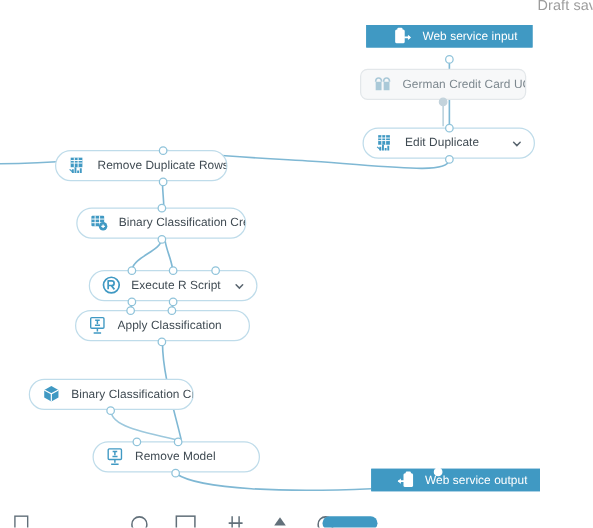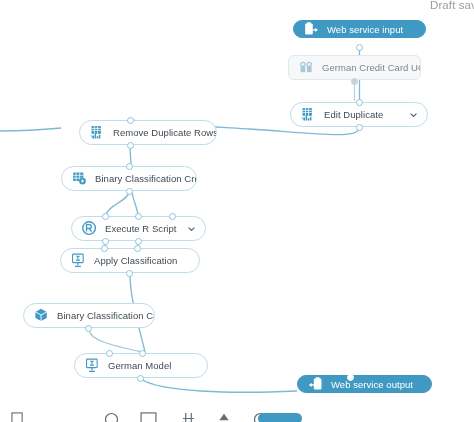--- a/index.html
+++ b/index.html
@@ -60,22 +60,23 @@
     border-radius: 13px;
     display: flex;
     align-items: center;
     z-index: 10;
     background: #ffffff;
     border: 1px solid #bfdcea;
   }
   .node.web {
     background: #4099c3;
     border: 1px solid #4099c3;
-    border-radius: 13px;
+    border-radius: 0;
     height: 18px;
+    justify-content: center;
   }
   .node.dataset {
     background: #f7f8f9;
     border: 1px solid #e3e7ea;
     border-radius: 6px;
   }
   .node .nicon {
     width: 17px;
     height: 17px;
     margin-left: 9px;
@@ -211,21 +212,21 @@
       <path d="M2 13.5 L5.5 16.5" stroke="#4099c3" stroke-width="1.1" fill="none"></path>
     </svg>
     <span class="nlabel">Edit Duplicate</span>
     <svg class="chev" viewBox="0 0 12 12">
       <path d="M2.5 4.5 L6 8 L9.5 4.5" fill="none" stroke="currentColor" stroke-width="1.6" stroke-linecap="round"></path>
     </svg>
   </div>
   <div class="port" style="left:356px;top:99px;"></div>
   <div class="port" style="left:356px;top:124px;"></div>
 
-  <div class="node" style="left:79px;top:120px;width:138px;">
+  <div class="node" style="left:44px;top:120px;width:138px;">
     <svg class="nicon" viewBox="0 0 20 20">
       <rect x="3" y="2.5" width="11" height="9" fill="#4099c3"></rect>
       <path d="M3 5.2 H14 M3 7.6 H14 M6.4 2.5 V11.5 M10 2.5 V11.5" stroke="#ffffff" stroke-width="0.9"></path>
       <path d="M5 17 v-3.5 M7.5 17 v-5.5 M10 17 v-2.5 M12.5 17 v-4.5" stroke="#4099c3" stroke-width="1.8"></path>
       <path d="M2 13.5 L5.5 16.5" stroke="#4099c3" stroke-width="1.1" fill="none"></path>
     </svg>
     <span class="nlabel">Remove Duplicate Rows</span>
   </div>
   <div class="port" style="left:127px;top:117px;"></div>
   <div class="port" style="left:127px;top:142px;"></div>
@@ -279,21 +280,21 @@
     <span class="nlabel">Binary Classification Credit ris...</span>
   </div>
   <div class="port" style="left:85px;top:325px;"></div>
 
   <div class="node" style="left:74px;top:353px;width:134px;">
     <svg class="nicon" viewBox="0 0 20 20">
       <rect x="3" y="2.5" width="12.5" height="10" rx="1" fill="none" stroke="#4099c3" stroke-width="1.3"></rect>
       <path d="M7.2 5 H11.5 M9.3 5 V8.5 M7 9.6 H11.8" stroke="#4099c3" stroke-width="1.4"></path>
       <path d="M9.3 12.5 V15.5 M5.8 17 H12.8" stroke="#4099c3" stroke-width="1.4"></path>
     </svg>
-    <span class="nlabel">German Model</span>
+    <span class="nlabel">Remove Model</span>
   </div>
   <div class="port" style="left:139px;top:350px;"></div>
   <div class="port" style="left:106px;top:350px;"></div>
   <div class="port" style="left:137px;top:375px;"></div>
 
   <div class="node web" style="left:297px;top:375px;width:135px;">
     <svg class="nicon" viewBox="0 0 20 20">
       <rect x="8" y="3" width="9" height="13" rx="1.5" fill="#ffffff"></rect>
       <rect x="10" y="1.5" width="5" height="3" rx="1.2" fill="#ffffff"></rect>
       <path d="M8.5 10.5 H3" stroke="#ffffff" stroke-width="1.6" fill="none"></path>

